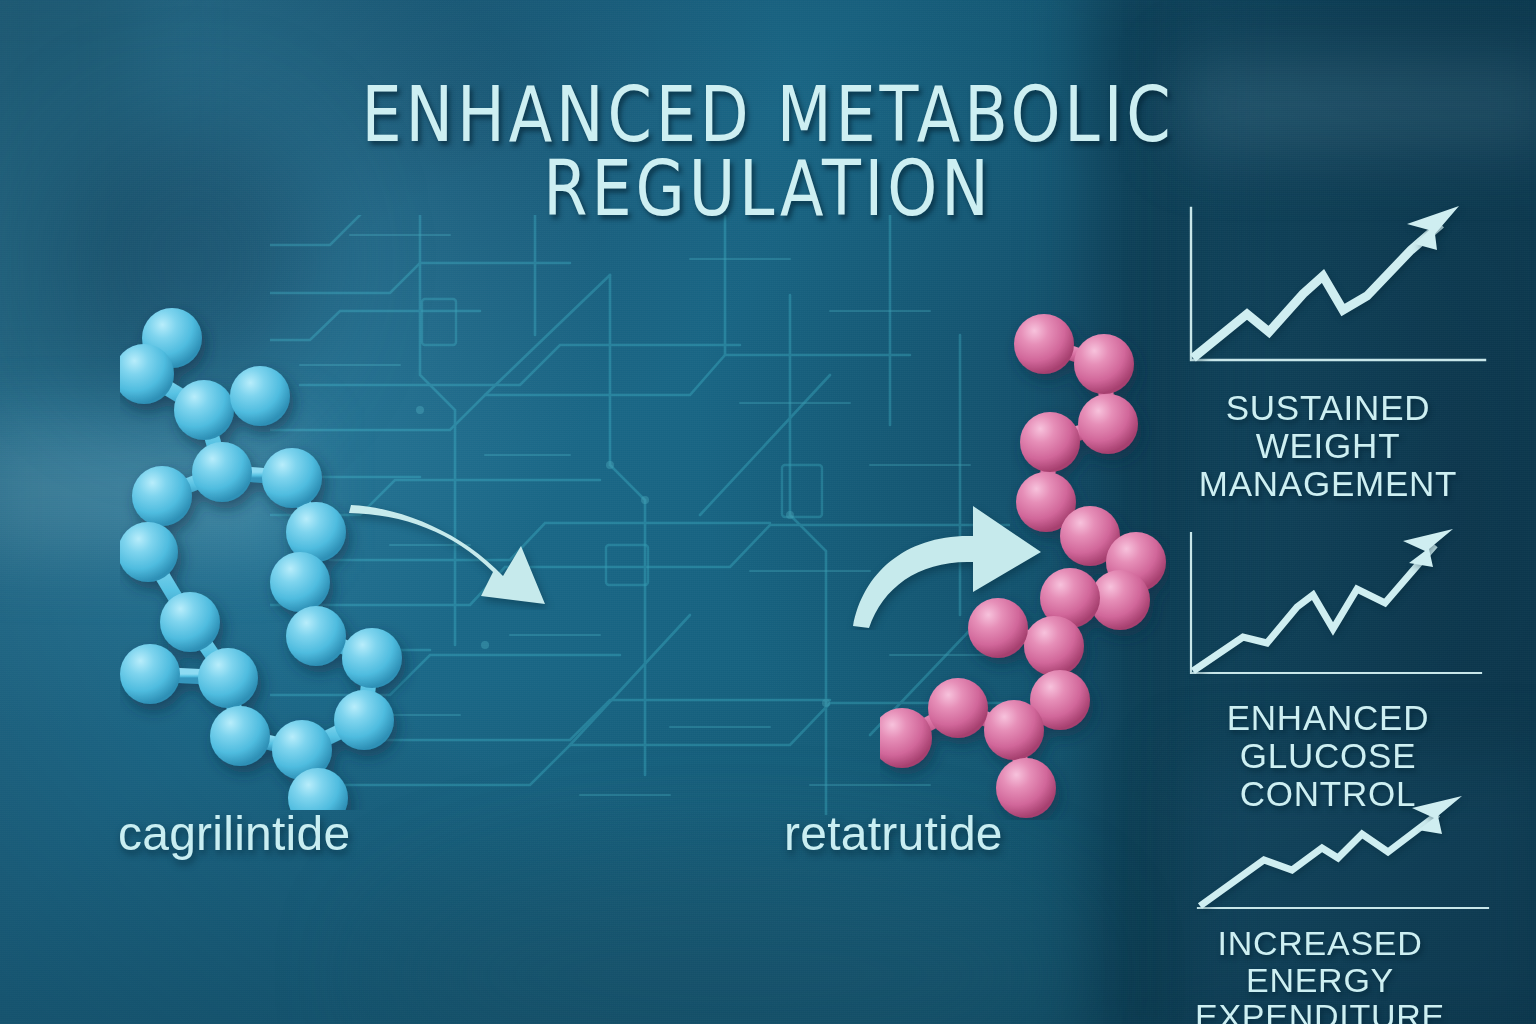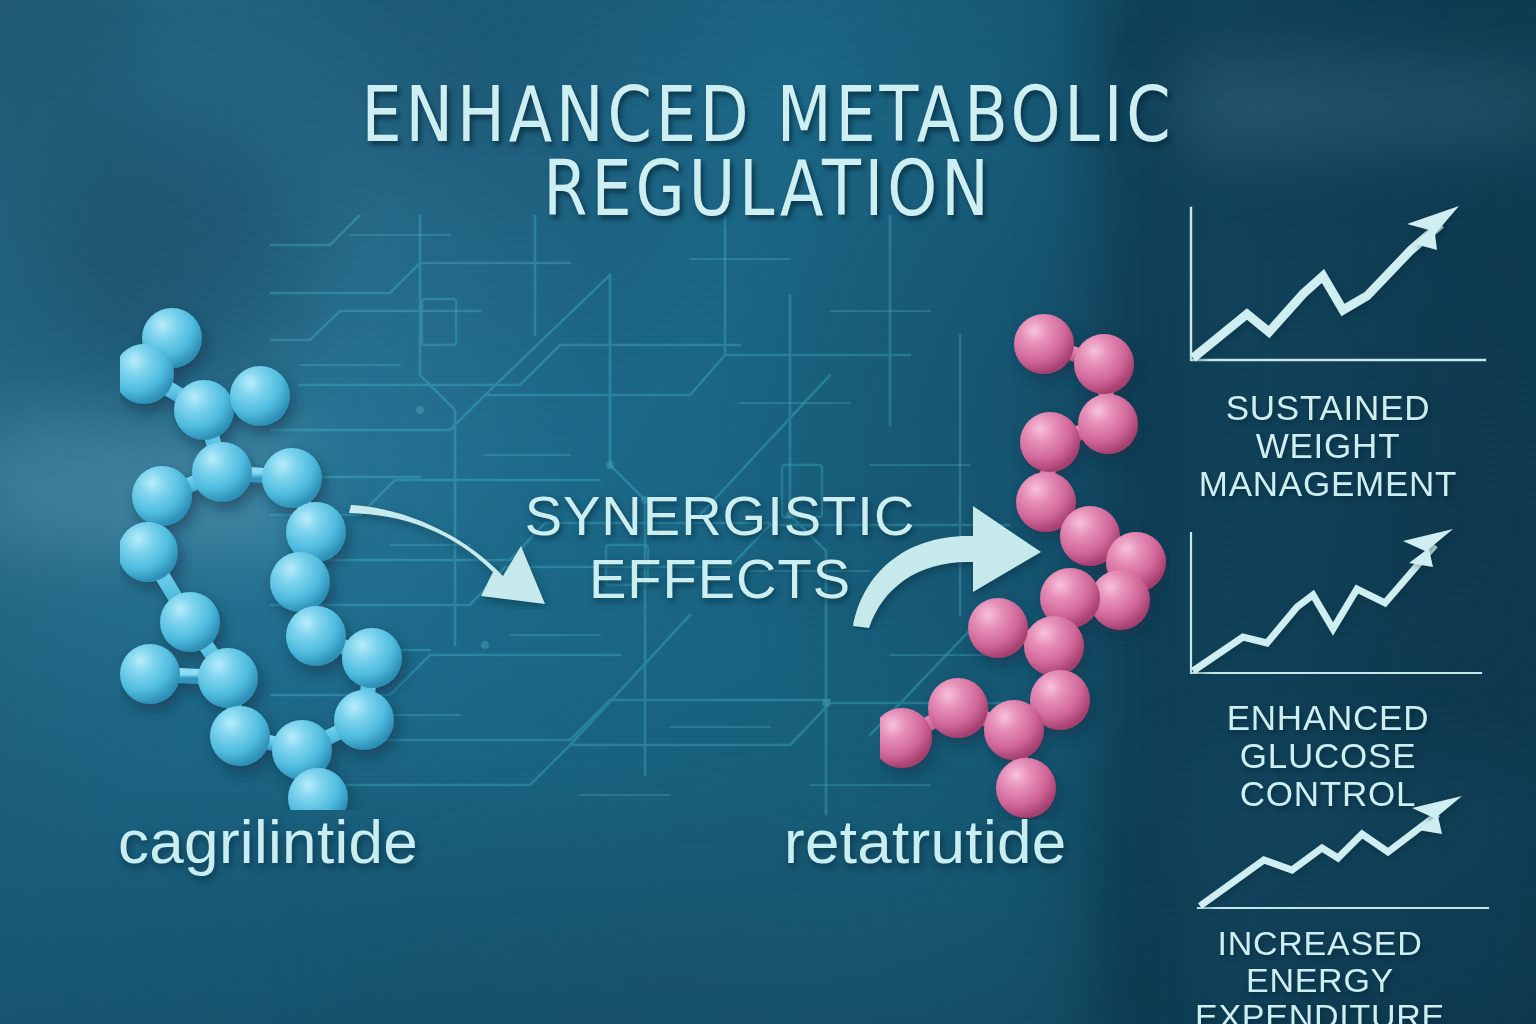--- a/index.html
+++ b/index.html
@@ -74,21 +74,21 @@
   #main-title {
     top: 78px;
     font-size: 76px;
     font-family: "DejaVu Sans Condensed", "Liberation Sans Narrow", "Liberation Sans", sans-serif;
     transform: scaleX(.93);
   }
 
   .mol-label {
     position: absolute;
     color: #c9eef2;
-    font-size: 62px;
+    font-size: 48px;
     letter-spacing: .005em;
     text-shadow: 2px 4px 7px rgba(3,34,50,.6);
   }
   #label-cagrilintide { left: 118px; top: 806px; }
   #label-retatrutide  { left: 784px; top: 806px; }
 
   #synergy {
     position: absolute;
     left: 470px;
     top: 485px;
@@ -336,22 +336,20 @@
     </g>
   </svg>
 
   <svg id="arrow-right" class="arrow-svg" viewBox="0 0 210 130">
     <g fill="#c6eaec" filter="drop-shadow(2px 4px 4px rgba(5,40,58,.45))">
       <path d="M8 126 C18 72 62 34 128 36 L128 6 L196 52 L128 92 L128 62
                C76 60 38 86 24 128 Z"></path>
     </g>
   </svg>
 
-  <div id="synergy">SYNERGISTIC
-EFFECTS</div>
 
   <div id="label-cagrilintide" class="mol-label">cagrilintide</div>
   <div id="label-retatrutide" class="mol-label">retatrutide</div>
 
   <div id="benefit-1" class="benefit">
     <svg class="benefit-chart" width="330" height="160" viewBox="0 0 330 160">
       <g stroke="#d3f0f2" stroke-width="2.2" fill="none" stroke-linecap="square" opacity=".95">
         <path d="M28 8 V148 H318"></path>
       </g>
       <g stroke="#cfeef1" stroke-width="7" fill="none" stroke-linejoin="miter" stroke-linecap="butt" filter="drop-shadow(2px 3px 3px rgba(5,40,58,.4))">

